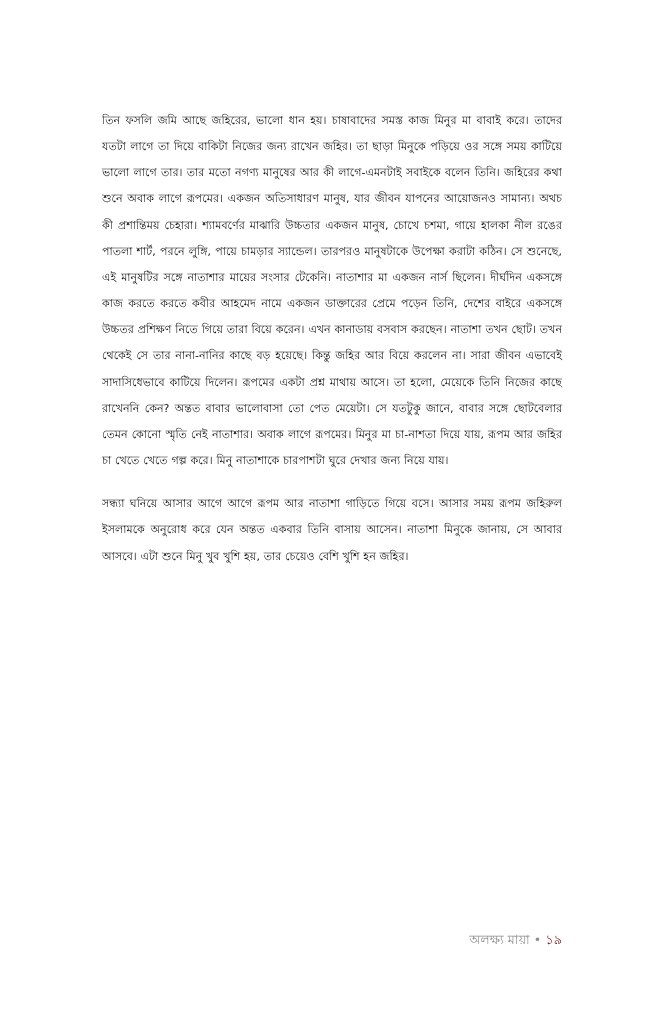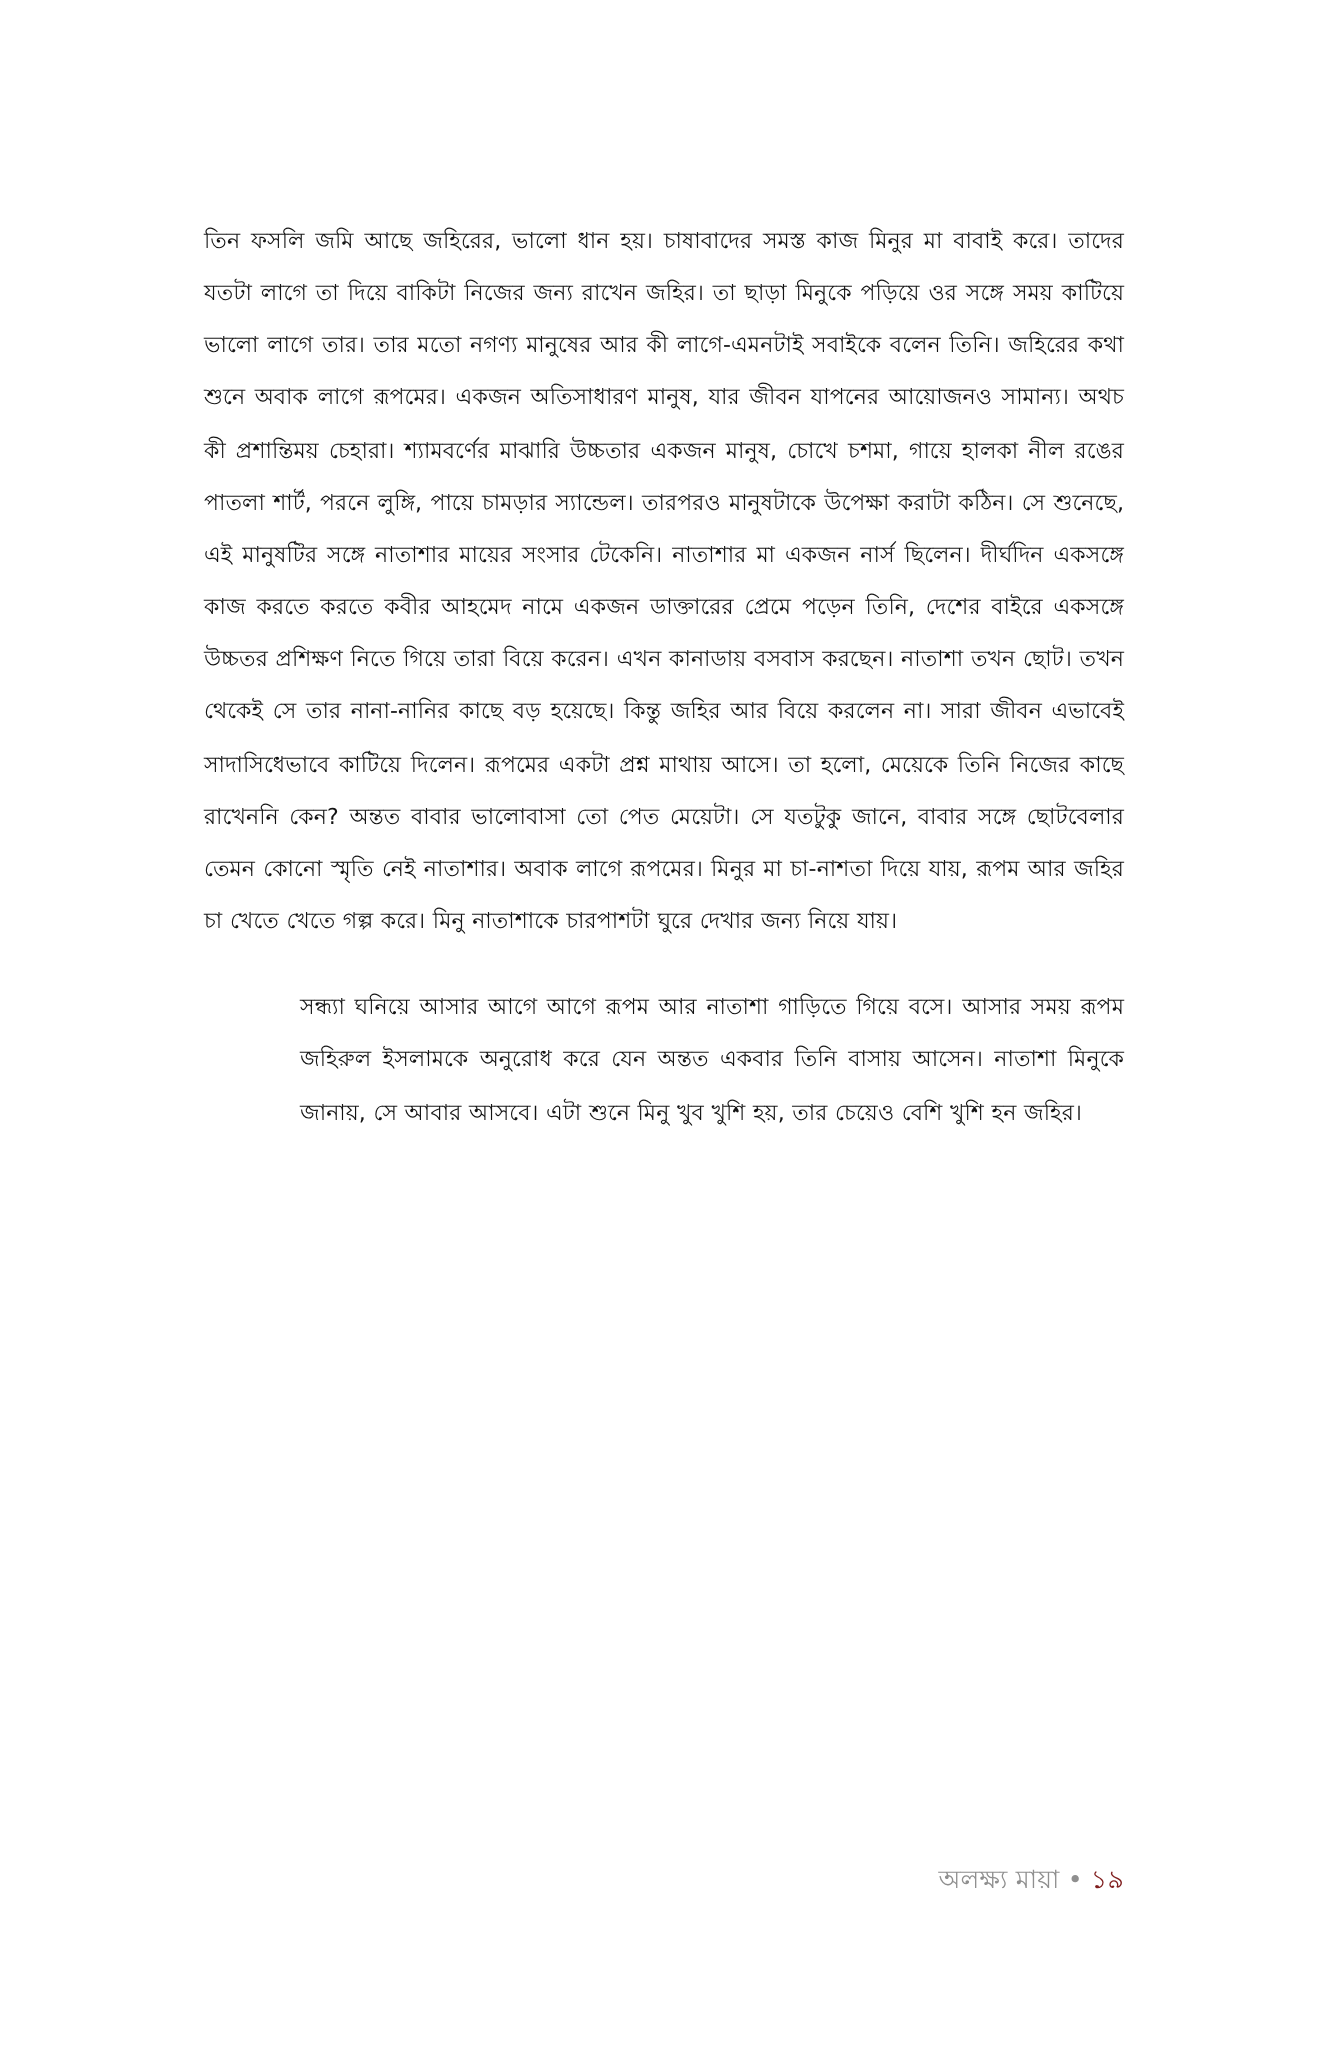--- a/index.html
+++ b/index.html
@@ -38,21 +38,20 @@
     line-height: 26.15px;
     color: #131313;
     font-family: "Liberation Serif", "DejaVu Serif", serif;
     word-spacing: 0.02em;
     hyphens: none;
     -webkit-hyphens: none;
   }
 
   .para:last-of-type {
     margin-bottom: 0;
-    margin-left: 48px;
   }
 
   
   .bn {
     font-family: "DejaVu Sans", "Liberation Serif", sans-serif;
     font-size: 11px;
     line-height: 26.15px;
     letter-spacing: 0.005em;
   }
 

